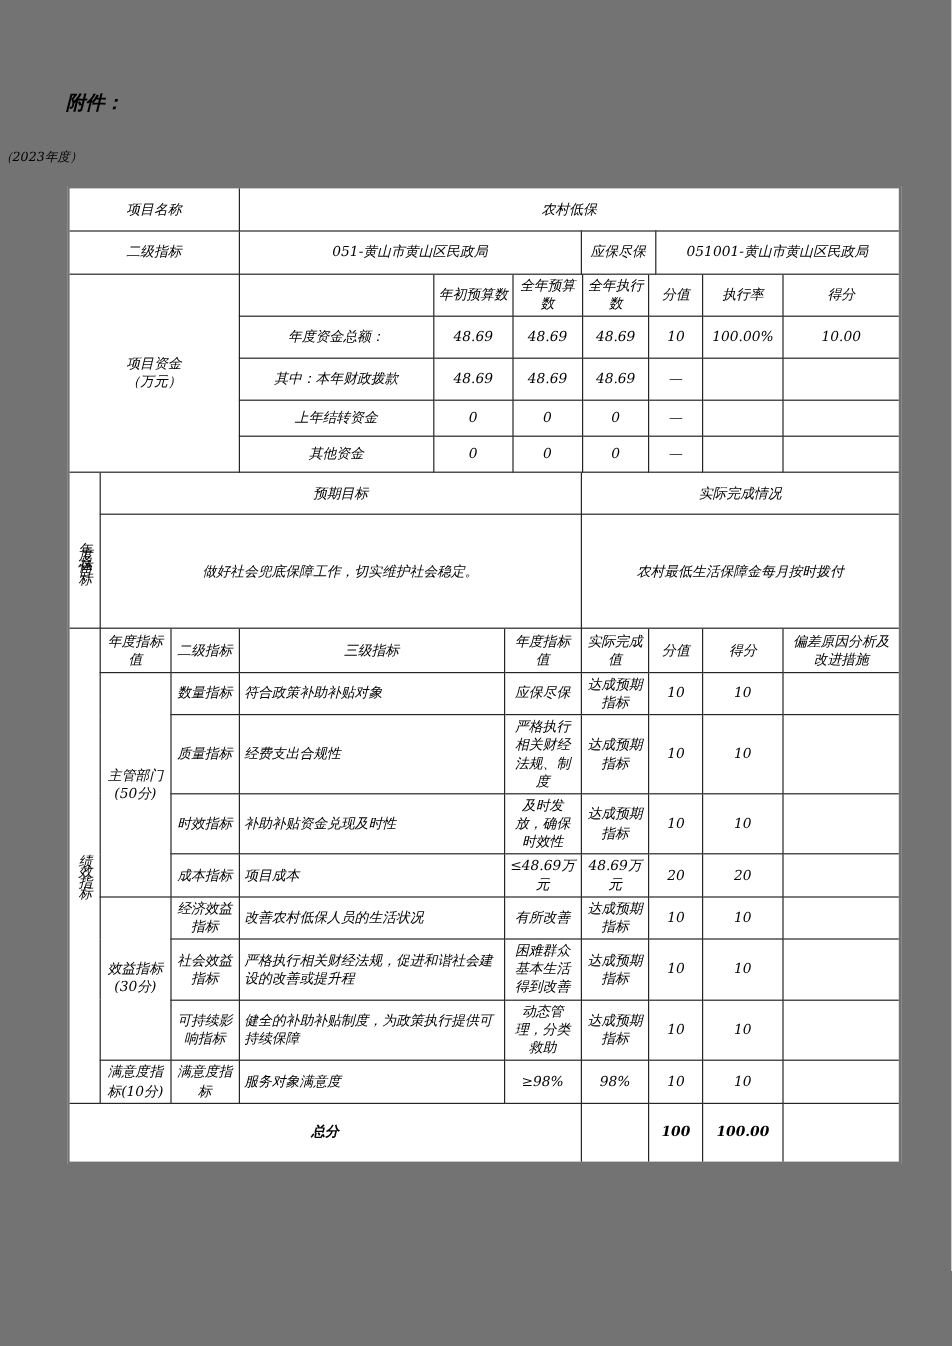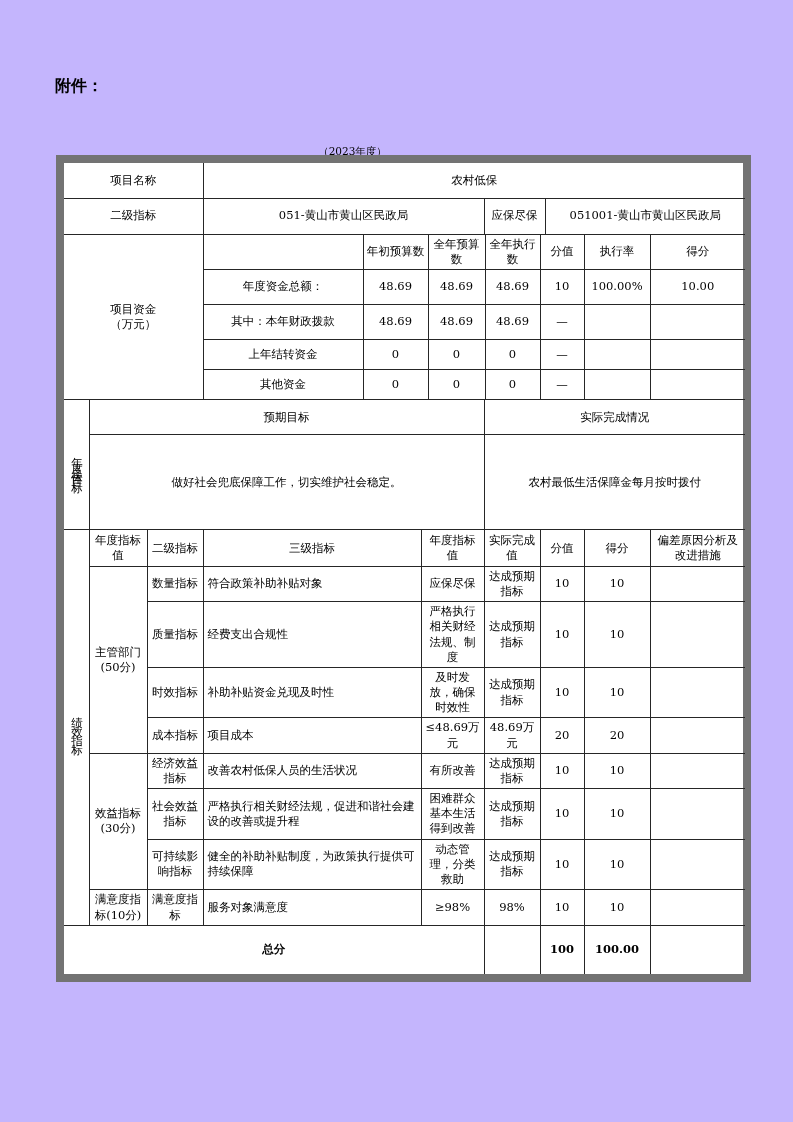--- a/index.html
+++ b/index.html
@@ -1,25 +1,25 @@
 <!DOCTYPE html>
 <html><head>
 <meta charset="utf-8">
 <style>
   * { box-sizing: border-box; }
   html,body { margin:0; padding:0; background:#ffffff; }
   body { font-family:"DejaVu Serif","Liberation Serif",serif; color:#000; }
-  .page { position:relative; width:793px; height:1122px; background:#c4b5fd; overflow:hidden; }
+  .page { position:relative; width:793px; height:1122px; background:#737373; overflow:hidden;font-style:italic; }
 
   .attach { position:absolute; top:76px; left:55px; font-size:16px; font-weight:bold; }
   .title  { position:absolute; top:100px; left:58px; width:735px; text-align:center;
             font-size:16.5px; font-weight:bold; letter-spacing:1px; }
-  .subtitle { position:absolute; top:145px; left:0; width:705px; text-align:center; font-size:10.5px; }
-
-  .sheet { position:absolute; top:155px; left:56px; width:695px; border:8px solid #737373; background:#fff; }
+  .subtitle { position:absolute; top:124px; left:0; width:705px; text-align:left; font-size:10.5px; }
+
+  .sheet { position:absolute; top:155px; left:56px; width:695px; border:2px solid #737373; background:#fff; }
   table { border-collapse:collapse; width:100%; table-layout:fixed; }
   td { border-right:1.5px solid #262626; border-bottom:1.5px solid #262626;
        font-size:11.5px; line-height:1.32; text-align:center; vertical-align:middle;
        padding:2px 3px; word-break:break-all; overflow:hidden; }
   tr td:last-child { border-right:none; }
   tr.row-last td { border-bottom:none;margin-left:40px; }
 
   .tl { text-align:left; padding-left:4px; }
   .bold { font-weight:bold; }
   .vcell { padding:2px 0; }

